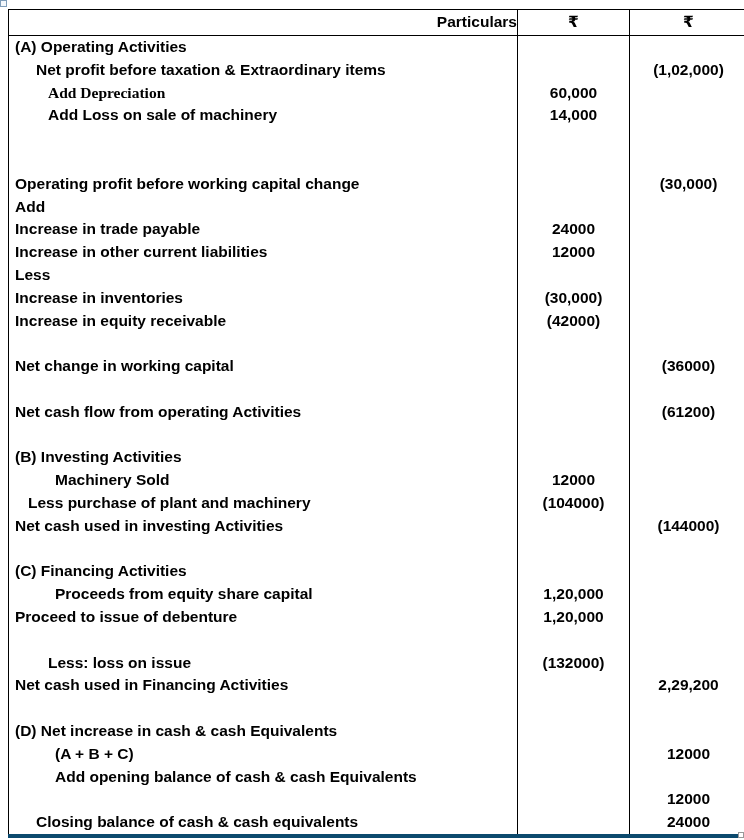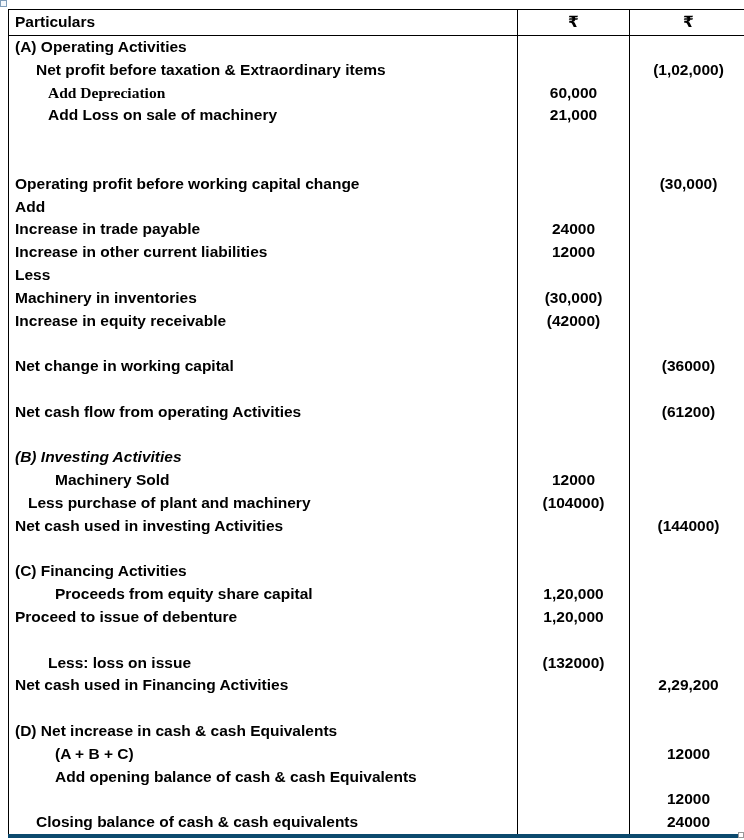--- a/index.html
+++ b/index.html
@@ -13,21 +13,21 @@
              border-collapse: collapse; table-layout: fixed; }
   table.cf td, table.cf th { border-left: 1px solid #000; border-right: 1px solid #000;
              padding: 0; vertical-align: top; font-weight: bold; font-size: 15.5px;
              line-height: 22.8px; }
   table.cf th { border-top: 1px solid #000; border-bottom: 1px solid #000;
              height: 25px; line-height: 24px; font-weight: bold; }
   table.cf tr.last td { border-bottom: 4px solid #0c4a6e; }
   .c1 { width: 502px; }
   .c2 { width: 111px; }
   .c3 { width: 117px; }
-  th.c1 { text-align: left; padding-left: 6px !important; }
+  th.c1 { text-align: right; padding-left: 6px !important; }
   th.c2, th.c3 { text-align: center; }
   td.lbl { padding-left: 6px !important; white-space: nowrap; }
   td.num { text-align: center; white-space: nowrap; }
   tr.r td { height: 22.8px; }
 </style>
 </head>
 <body>
 
 <div class="anchor"></div>
 
@@ -50,21 +50,21 @@
         <td class="c2 num"></td>
         <td class="c3 num">(1,02,000)</td>
       </tr>
       <tr class="r">
         <td class="c1 lbl"><span style="padding-left: 33px; font-family: Liberation Serif, serif;">Add Depreciation</span></td>
         <td class="c2 num">60,000</td>
         <td class="c3 num"></td>
       </tr>
       <tr class="r">
         <td class="c1 lbl"><span style="padding-left: 33px;">Add Loss on sale of machinery</span></td>
-        <td class="c2 num">21,000</td>
+        <td class="c2 num">14,000</td>
         <td class="c3 num"></td>
       </tr>
       <tr class="r">
         <td class="c1 lbl"><span style="padding-left: 0px;"></span></td>
         <td class="c2 num"></td>
         <td class="c3 num"></td>
       </tr>
       <tr class="r">
         <td class="c1 lbl"><span style="padding-left: 0px;"></span></td>
         <td class="c2 num"></td>
@@ -89,21 +89,21 @@
         <td class="c1 lbl"><span style="padding-left: 0px;">Increase in other current liabilities</span></td>
         <td class="c2 num">12000</td>
         <td class="c3 num"></td>
       </tr>
       <tr class="r">
         <td class="c1 lbl"><span style="padding-left: 0px;">Less</span></td>
         <td class="c2 num"></td>
         <td class="c3 num"></td>
       </tr>
       <tr class="r">
-        <td class="c1 lbl"><span style="padding-left: 0px;">Machinery in inventories</span></td>
+        <td class="c1 lbl"><span style="padding-left: 0px;">Increase in inventories</span></td>
         <td class="c2 num">(30,000)</td>
         <td class="c3 num"></td>
       </tr>
       <tr class="r">
         <td class="c1 lbl"><span style="padding-left: 0px;">Increase in equity receivable</span></td>
         <td class="c2 num">(42000)</td>
         <td class="c3 num"></td>
       </tr>
       <tr class="r">
         <td class="c1 lbl"><span style="padding-left: 0px;"></span></td>
@@ -124,21 +124,21 @@
         <td class="c1 lbl"><span style="padding-left: 0px;">Net cash flow from operating Activities</span></td>
         <td class="c2 num"></td>
         <td class="c3 num">(61200)</td>
       </tr>
       <tr class="r">
         <td class="c1 lbl"><span style="padding-left: 0px;"></span></td>
         <td class="c2 num"></td>
         <td class="c3 num"></td>
       </tr>
       <tr class="r">
-        <td class="c1 lbl"><span style="padding-left: 0px; font-style: italic;">(B) Investing Activities</span></td>
+        <td class="c1 lbl"><span style="padding-left: 0px;">(B) Investing Activities</span></td>
         <td class="c2 num"></td>
         <td class="c3 num"></td>
       </tr>
       <tr class="r">
         <td class="c1 lbl"><span style="padding-left: 40px;">Machinery Sold</span></td>
         <td class="c2 num">12000</td>
         <td class="c3 num"></td>
       </tr>
       <tr class="r">
         <td class="c1 lbl"><span style="padding-left: 13px;">Less  purchase of plant and machinery</span></td>

